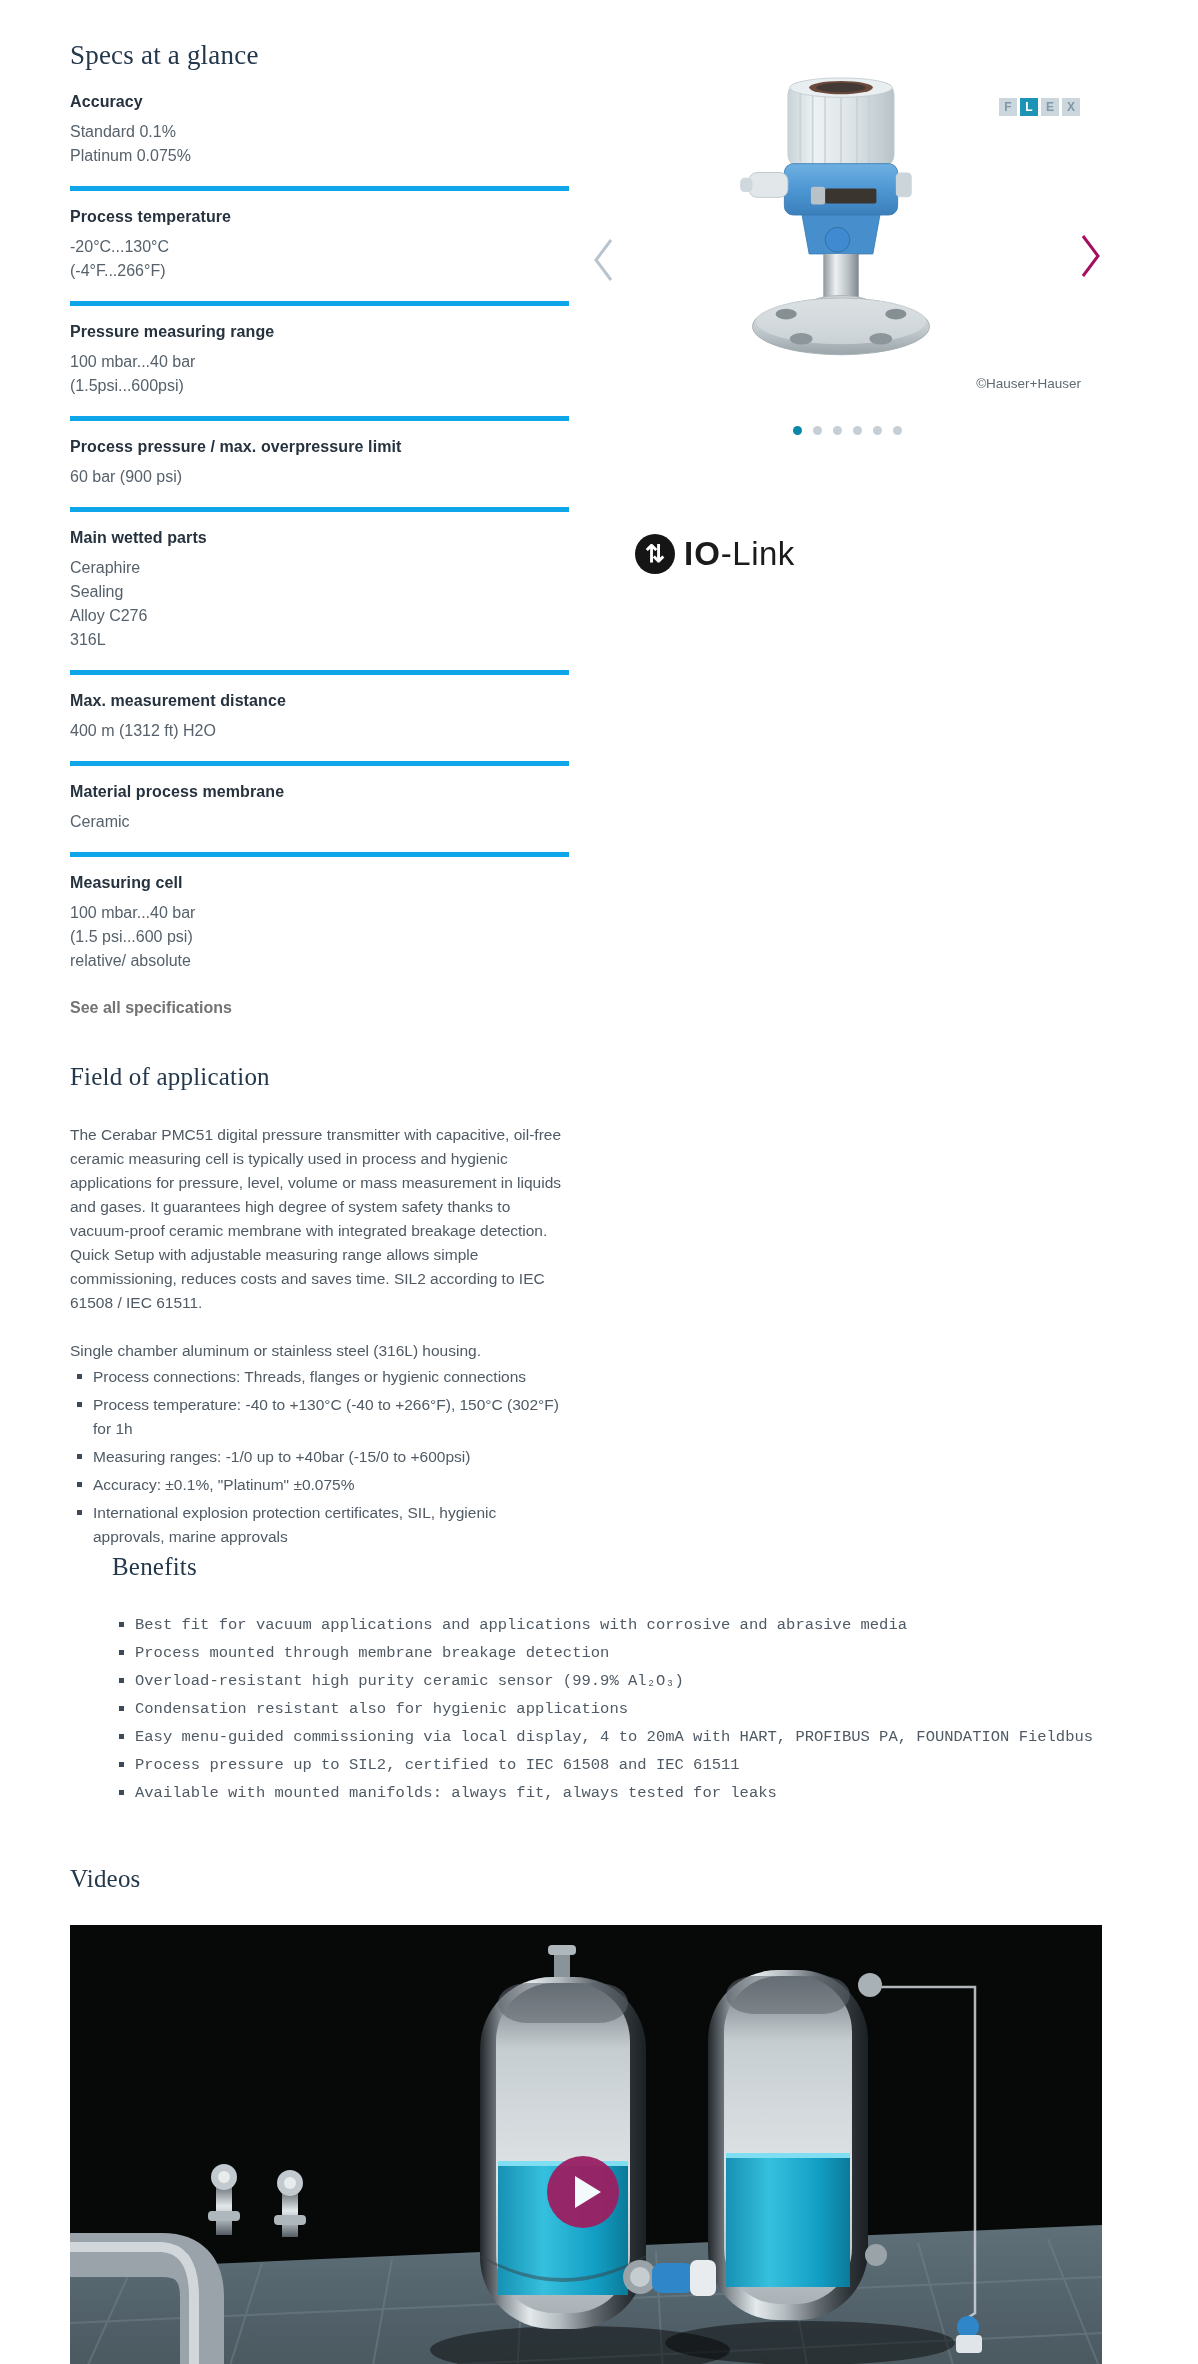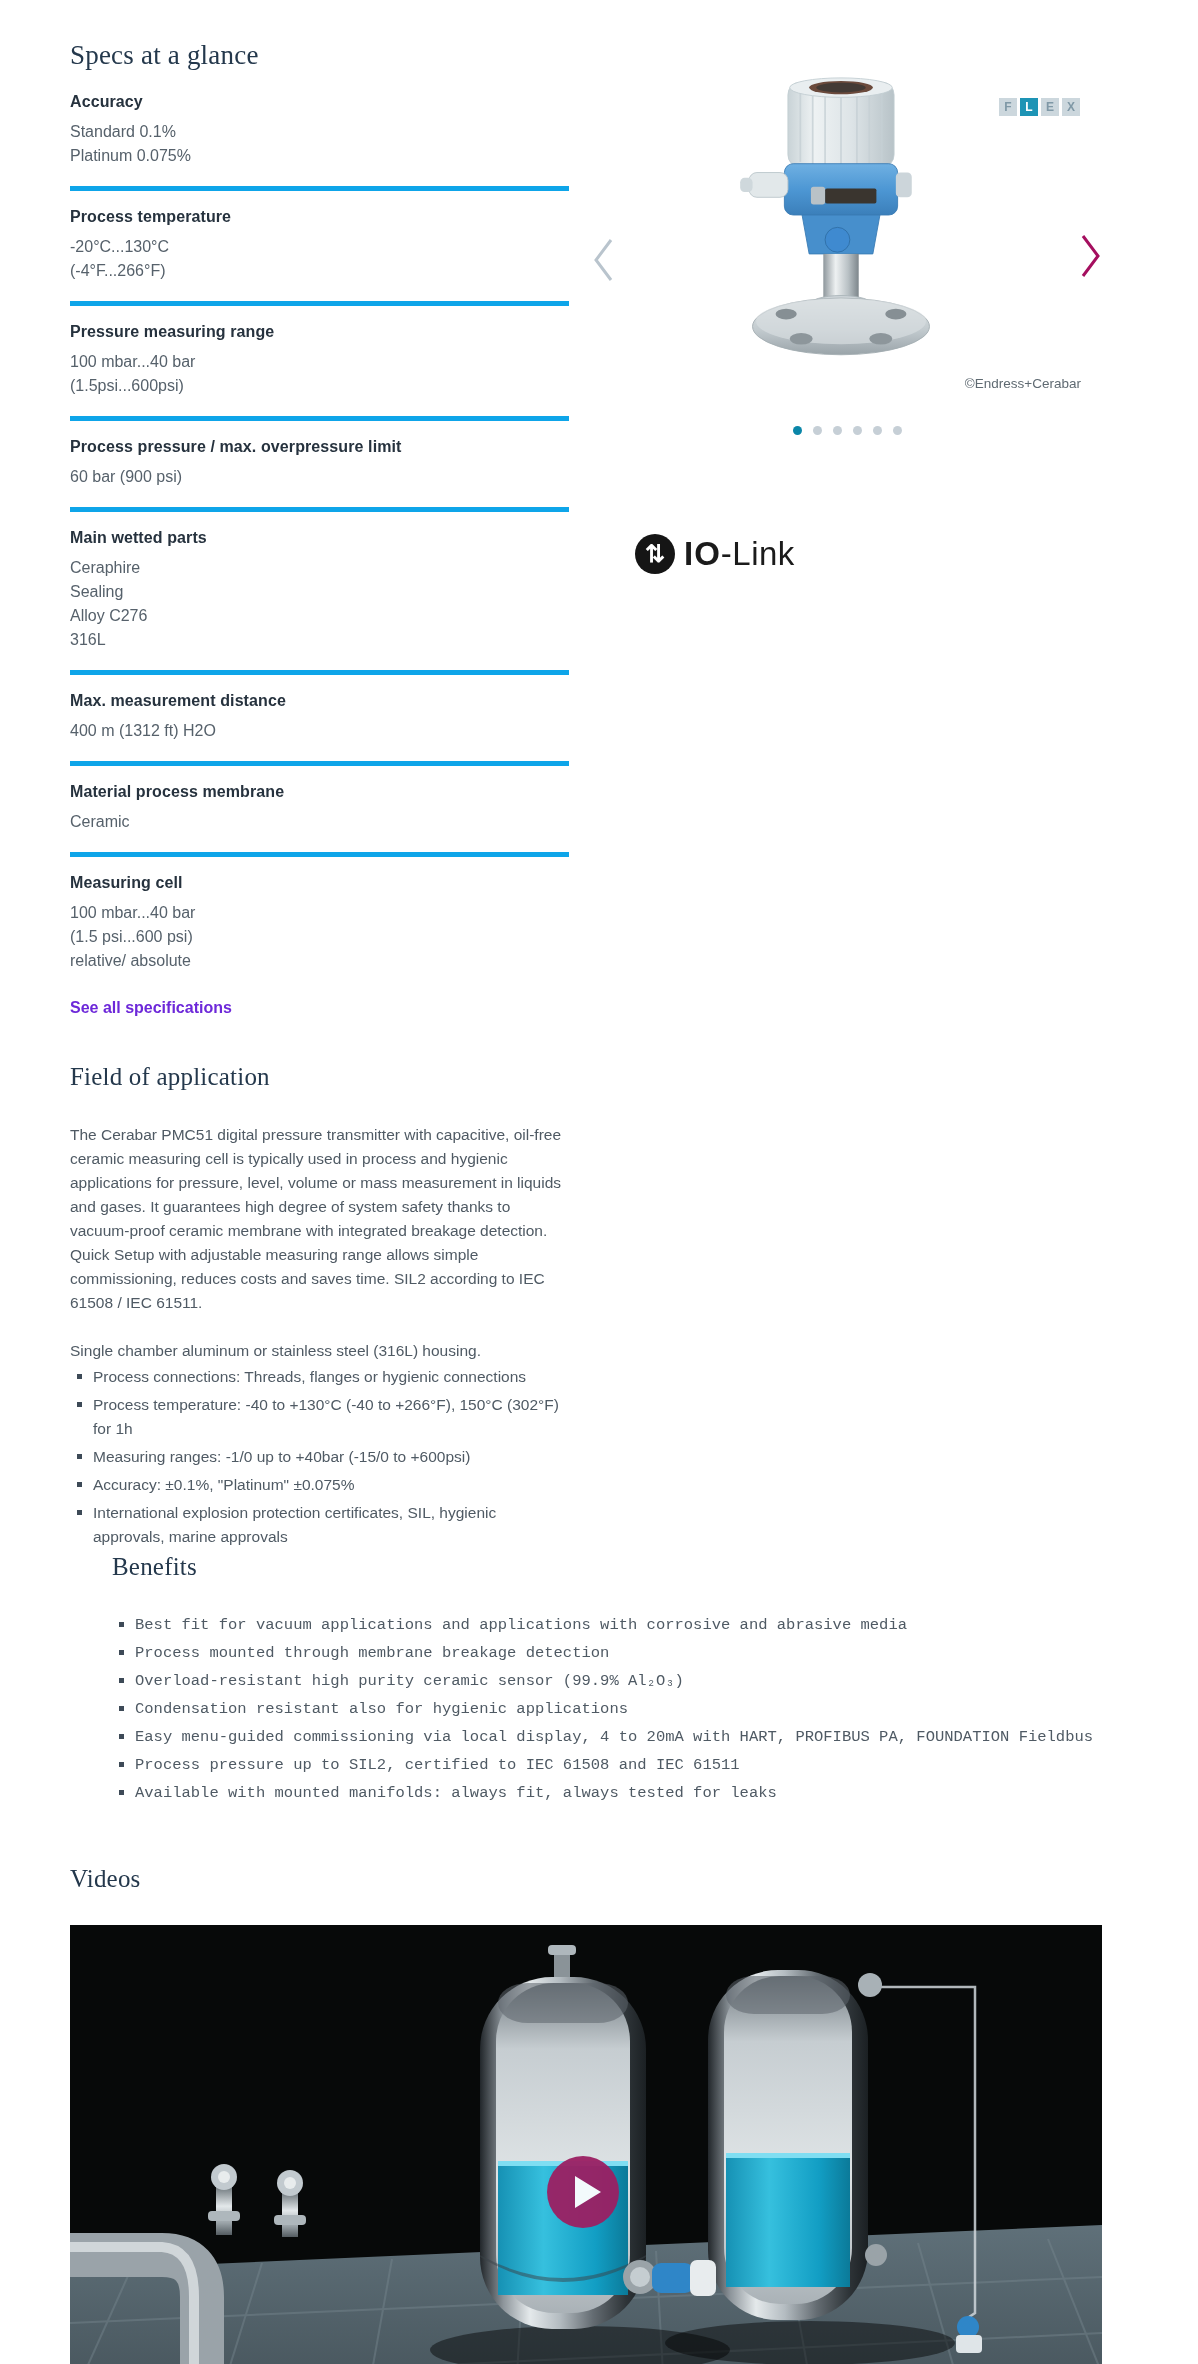--- a/index.html
+++ b/index.html
@@ -25,21 +25,21 @@
   .spec-group { padding:17px 0 18px 0; }
   .spec-group + .spec-group { border-top:5px solid #0ea5e9; }
   .spec-group:first-child { padding-top:0; }
   .spec-label {
     font-size:16px; font-weight:bold; color:#26323e;
     margin-bottom:9px; letter-spacing:.1px;
   }
   .spec-value { font-size:16px; line-height:24px; color:#56616b; white-space:pre-line; }
   .see-all {
     display:inline-block; margin-top:8px;
-    font-size:16px; font-weight:bold; color:#6d28d9;
+    font-size:16px; font-weight:bold; color:#737373;
     text-decoration:none; cursor:pointer;
   }
 
   
   .carousel-col { flex:1; margin-left:12px; position:relative; }
   .carousel { position:relative; height:470px; }
   .flex-badge { position:absolute; left:418px; top:58px; display:flex; gap:3px; }
   .flex-badge span {
     width:18px; height:18px; background:#ccd7dd; color:#7f98a6;
     font-size:12px; font-weight:bold; display:flex; align-items:center; justify-content:center;
@@ -226,21 +226,21 @@
           <circle cx="130" cy="266" r="3" fill="#8f999e"></circle>
           <circle cx="158" cy="262" r="3" fill="#8f999e"></circle>
         <ellipse cx="130" cy="286" rx="100" ry="32" fill="url(#flangeG)" stroke="#a2acb1"></ellipse>
         <ellipse cx="130" cy="280" rx="96" ry="26" fill="#d7dde0" opacity="0.7"></ellipse>
         <ellipse cx="68" cy="272" rx="12" ry="6" fill="#868f94"></ellipse>
         <ellipse cx="192" cy="272" rx="12" ry="6" fill="#868f94"></ellipse>
         <ellipse cx="85" cy="300" rx="13" ry="6.5" fill="#8d969b"></ellipse>
         <ellipse cx="175" cy="300" rx="13" ry="6.5" fill="#8d969b"></ellipse>
       </svg>
 
-      <div class="copyright">©Endress+Cerabar</div>
+      <div class="copyright">©Hauser+Hauser</div>
 
       <div class="dots">
         <span class="active"></span>
         <span></span>
         <span></span>
         <span></span>
         <span></span>
         <span></span>
       </div>
     </div>

